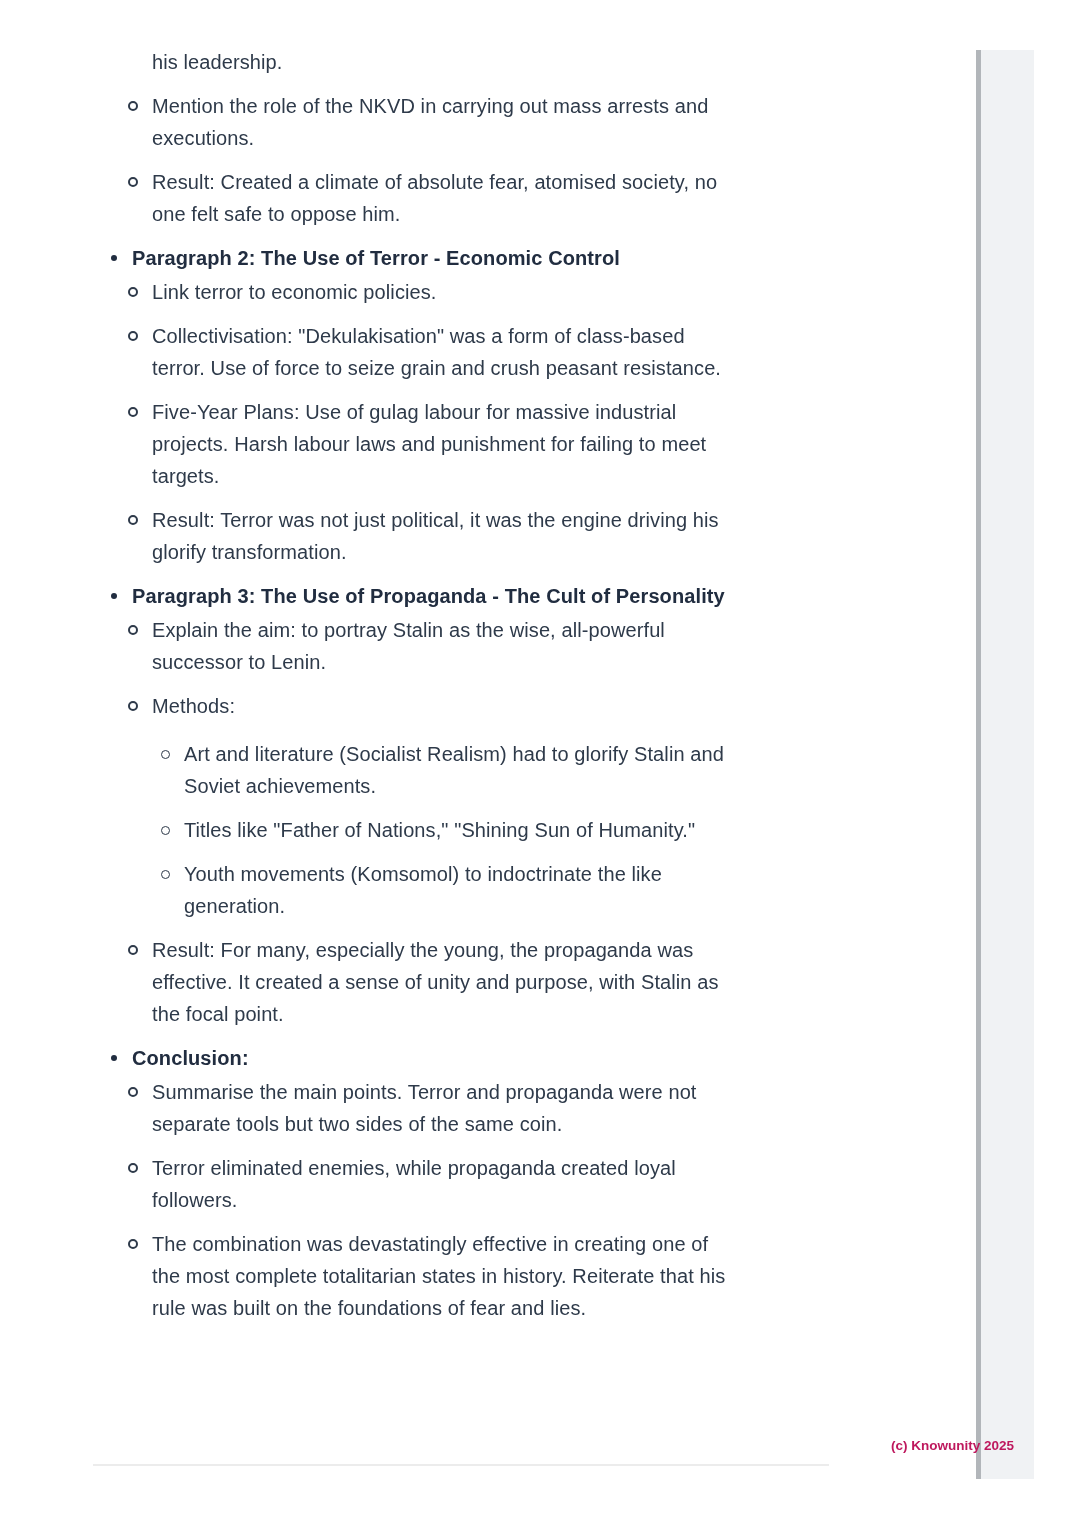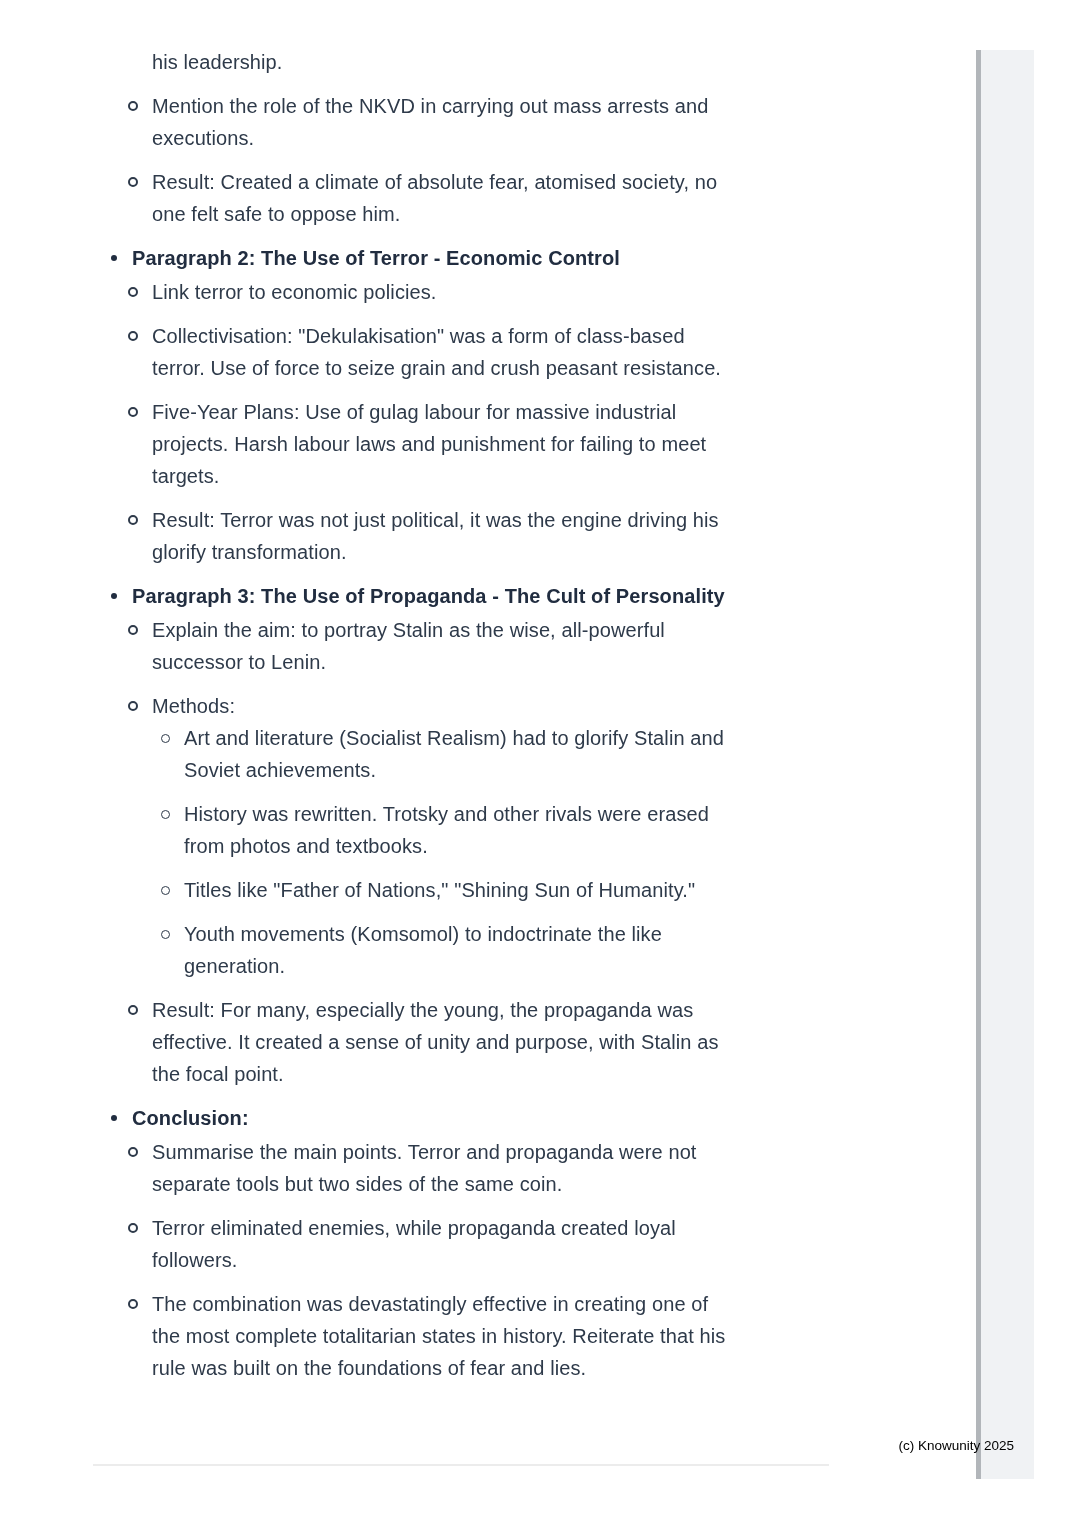--- a/index.html
+++ b/index.html
@@ -46,40 +46,41 @@
     background: transparent;
   }
   
   .b2 { margin-left: 32px; }
   .b2 > .ring {
     position: absolute; left: -23px; top: 12px;
     width: 9px; height: 9px; box-sizing: border-box;
     border: 1.8px solid #2e3a4a; border-radius: 50%;
     background: transparent;
   }
-  .children { margin-top: 0; }
+  .children { margin-top: 16px; }
   
   .scrollbar {
     position: absolute; left: 976px; top: 50px;
     width: 5px; height: 1429px;
     background: #b2b6ba;
     z-index: 1;
   }
   .gutter {
     position: absolute; left: 981px; top: 50px;
     width: 53px; height: 1429px;
     background: #f0f2f4;
   }
   
   .wm {
     position: absolute;
     right: 66px; top: 1437px;
     font-size: 13.5px; line-height: 18px;
-    color: #000000;
+    color: #be185d;
     z-index: 2;
+    font-weight: bold;
   }
   .pageline {
     position: absolute;
     left: 93px; top: 1464px;
     width: 736px; height: 2px;
     background: #ececec;
   }
 </style>
 </head>
 <body>
@@ -135,25 +136,20 @@
       <span class="ring"></span>
       <div class="txt">Methods:</div>
       <div class="children">
         <div class="item b2">
           <span class="ring"></span>
           <div class="txt">Art and literature (Socialist Realism) had to glorify Stalin and
 Soviet achievements.</div>
         </div>
         <div class="item b2">
           <span class="ring"></span>
-          <div class="txt">History was rewritten. Trotsky and other rivals were erased
-from photos and textbooks.</div>
-        </div>
-        <div class="item b2">
-          <span class="ring"></span>
           <div class="txt">Titles like "Father of Nations," "Shining Sun of Humanity."</div>
         </div>
         <div class="item b2">
           <span class="ring"></span>
           <div class="txt">Youth movements (Komsomol) to indoctrinate the like
 generation.</div>
         </div>
       </div>
     </div>
     <div class="item b1">

